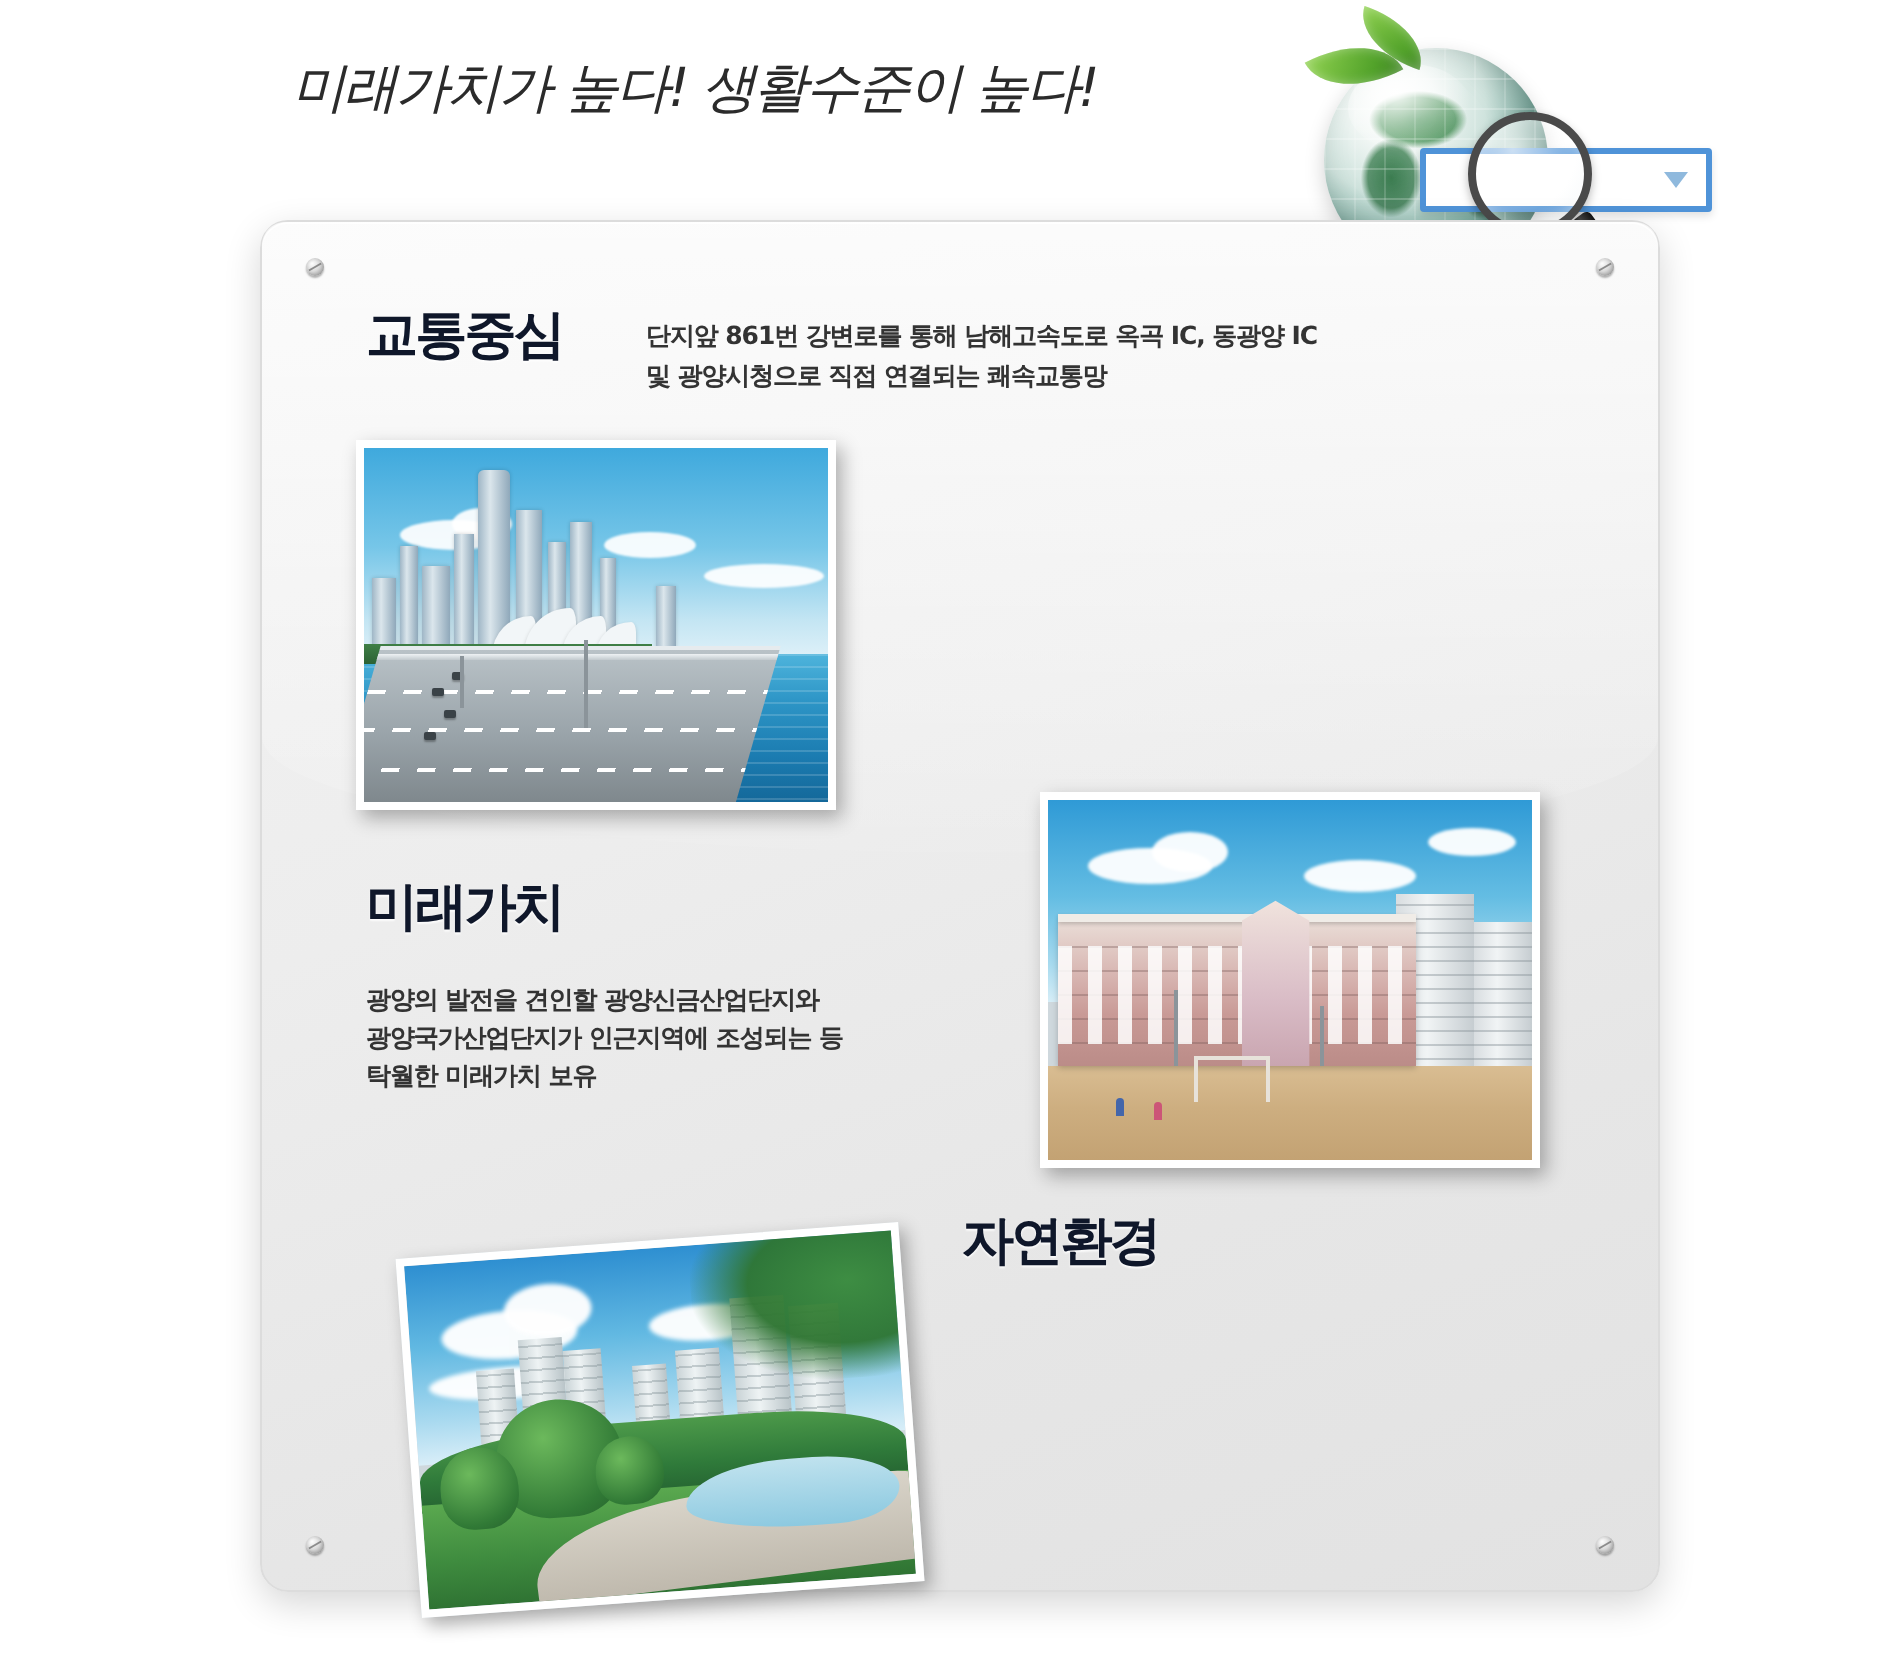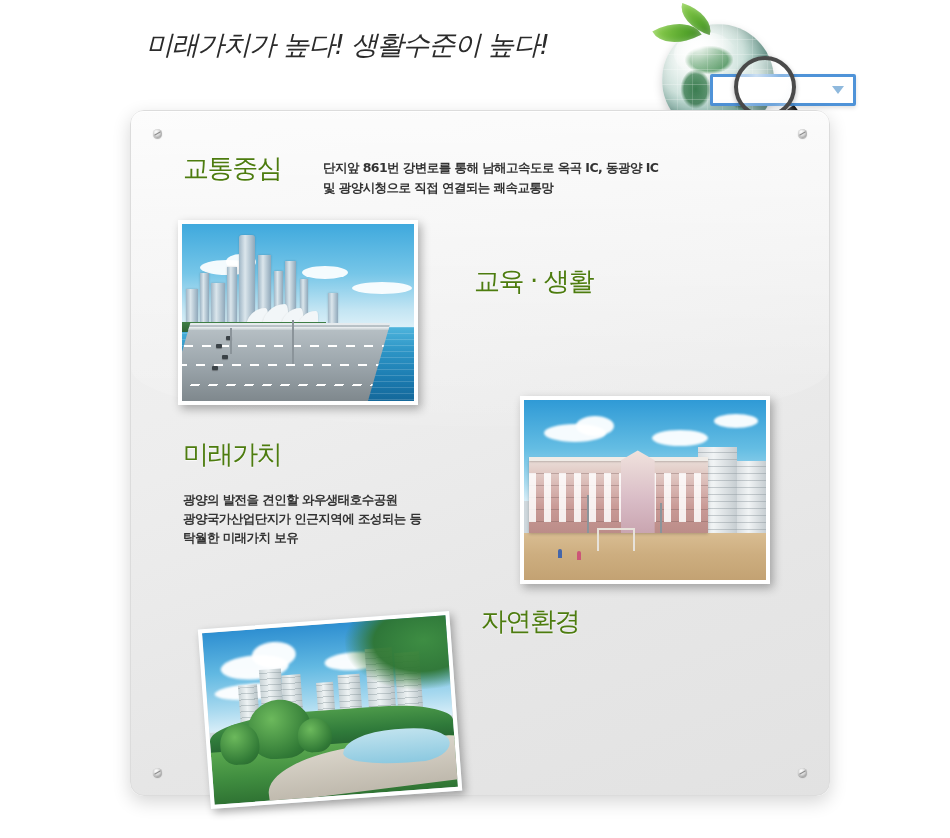--- a/index.html
+++ b/index.html
@@ -122,21 +122,21 @@
     background: rgba(110,110,110,0.75); transform: rotate(-30deg);
   }
   .screw-tl { left: 22px;  top: 18px; }
   .screw-tr { right: 22px; top: 18px; }
   .screw-bl { left: 22px;  bottom: 18px; }
   .screw-br { right: 22px; bottom: 18px; }
 
   
   .sec { position: absolute; }
   .sec-title {
-    font-size: 26px; font-weight: normal; color: #4d7c0f;
+    font-size: 26px; font-weight: bold; color: #0f172a;
     letter-spacing: -1.4px; line-height: 1.05; white-space: nowrap;
     text-shadow: 0 1px 1px rgba(255,255,255,0.85);
   }
   .sec-body {
     font-size: 12.5px; font-weight: bold; color: #333333;
     letter-spacing: -0.55px; line-height: 1.62; white-space: nowrap;
   }
   .sec-body.tight { line-height: 1.52; }
 
   
@@ -394,23 +394,20 @@
       </div>
       <div class="car" style="left:34px; top:120px;"></div>
       <div class="car" style="left:40px; top:131px;"></div>
       <div class="car" style="left:30px; top:142px;"></div>
       <div class="car" style="left:44px; top:112px;"></div>
       <div class="lamp" style="left:48px; top:104px; height:26px;"></div>
       <div class="lamp" style="left:110px;top:96px;  height:44px;"></div>
     </div>
   </div>
 
-  <div class="sec sec-education">
-    <div class="sec-title">교육 · 생활</div>
-  </div>
 
   <div class="photo photo-school">
     <div class="photo-inner">
       <div class="school-sky"></div>
       <div class="school-cloud sc-1"></div>
       <div class="school-cloud sc-2"></div>
       <div class="school-cloud sc-3"></div>
       <div class="school-cloud sc-4"></div>
 
       <div class="apt-tower" style="left:72%; width:16%; height:48%;"></div>
@@ -427,21 +424,21 @@
       <div class="kid" style="left:22%; bottom:11%; background:#cc5577;"></div>
       <div class="lamp" style="left:26%; bottom:26%; height:38px;"></div>
       <div class="lamp" style="left:56%; bottom:26%; height:30px;"></div>
     </div>
   </div>
 
   <div class="sec sec-future">
     <div class="sec-title">미래가치</div>
   </div>
   <div class="sec sec-future-body">
-    <div class="sec-body tight">광양의 발전을 견인할 와우생태호수공원</div>
+    <div class="sec-body tight">광양의 발전을 견인할 광양신금산업단지와</div>
     <div class="sec-body tight">광양국가산업단지가 인근지역에 조성되는 등</div>
     <div class="sec-body tight">탁월한 미래가치 보유</div>
   </div>
 
   <div class="sec sec-nature">
     <div class="sec-title">자연환경</div>
   </div>
 
   <div class="photo photo-nature">
     <div class="photo-inner">

